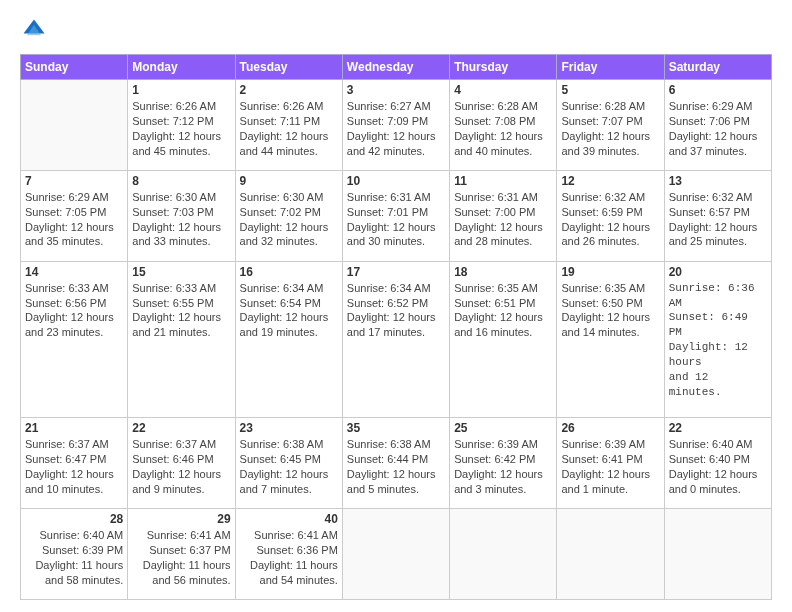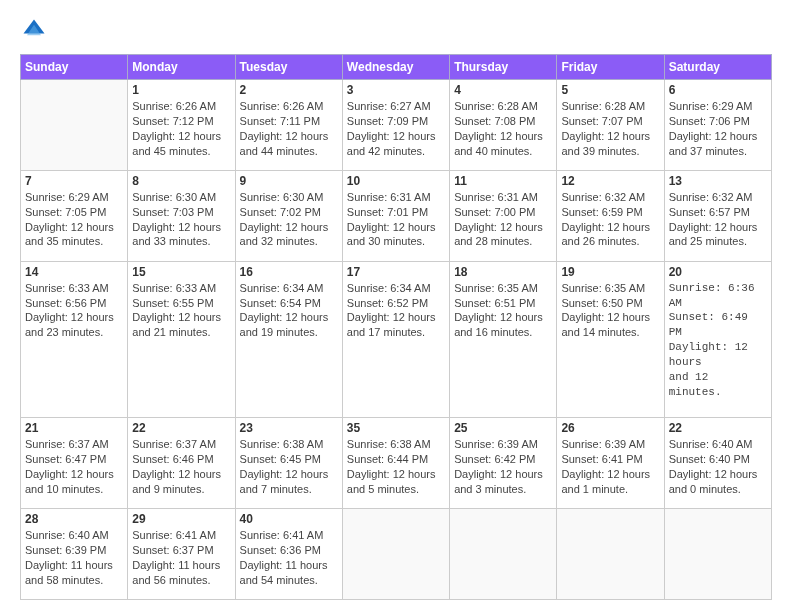--- a/index.html
+++ b/index.html
@@ -87,20 +87,21 @@
     .day-info {
       font-size: 11px;
       color: #444;
       line-height: 1.35;
     }
     .empty-cell {
       background: #f9f9f9;
     }
     .last-row td {
       height: 70px;
+      text-align: right;
     }
   </style>
 </head>
 <body>
 
 <div class="page">
   <div class="header">
     <div class="logo">
       <svg class="logo-icon" viewBox="0 0 32 32">
         <polygon points="16,4 28,20 4,20" fill="#1a6fc4"></polygon>

